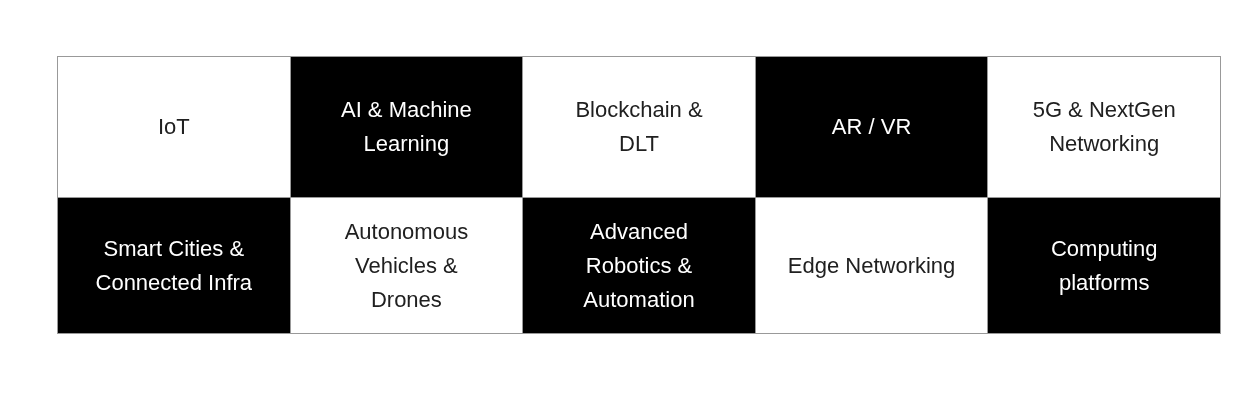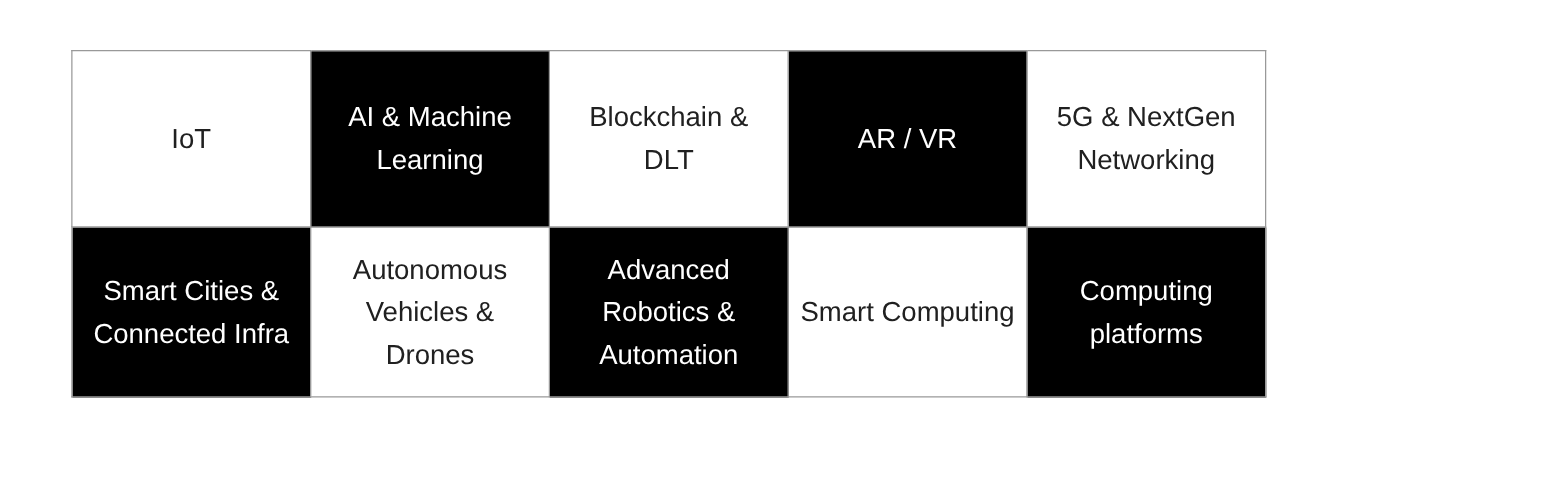--- a/index.html
+++ b/index.html
@@ -11,22 +11,22 @@
     width: 1240px;
     height: 400px;
     position: relative;
     overflow: hidden;
     font-family: "Liberation Sans", sans-serif;
   }
 
   #tech-grid {
     position: absolute;
     left: 57px;
-    top: 40px;
-    width: 956px;
+    top: 56px;
+    width: 1164px;
     height: 277px;
     border-collapse: collapse;
     table-layout: fixed;
     border: 1px solid #999999;
     box-sizing: border-box;
   }
 
   #tech-grid td {
     width: 20%;
     padding: 0;
@@ -92,21 +92,21 @@
         <span class="cell-label">Autonomous
 Vehicles &amp;
 Drones</span>
       </td>
       <td class="cell-dark">
         <span class="cell-label">Advanced
 Robotics &amp;
 Automation</span>
       </td>
       <td class="cell-light">
-        <span class="cell-label">Smart Computing</span>
+        <span class="cell-label">Edge Networking</span>
       </td>
       <td class="cell-dark">
         <span class="cell-label">Computing
 platforms</span>
       </td>
     </tr>
   </tbody>
 </table>
 
 </body></html>

